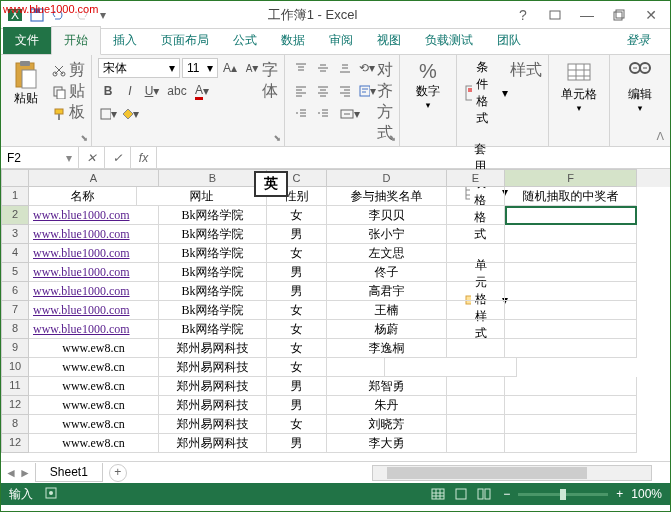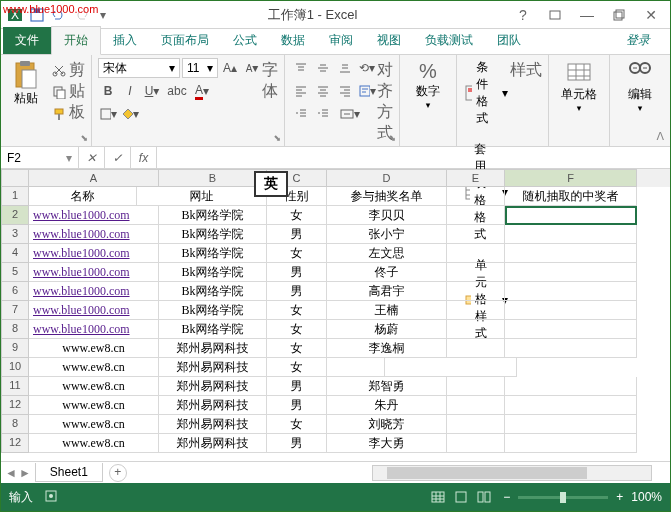--- a/index.html
+++ b/index.html
@@ -47,21 +47,21 @@
 .rowh.sel{background:#d5e3c9;}
 .cell{border-right:1px solid #d9d9d9;border-bottom:1px solid #d9d9d9;padding:0 4px;line-height:18px;overflow:hidden;white-space:nowrap;text-align:center;font-family:"SimSun";}
 .cell.link{color:#551a8b;text-decoration:underline;text-align:left;}
 .cell.active{border:2px solid #217346;line-height:15px;}
 .sheet-tabs{height:22px;background:#fff;border-top:1px solid #d4d4d4;display:flex;align-items:center;padding:0 4px;position:relative;}
 .sheet-nav{display:flex;gap:2px;color:#888;}
 .sheet-tab{padding:2px 14px;border:1px solid #ccc;border-top:none;background:#fff;margin-left:4px;}
 .add-sheet{width:18px;height:18px;border:1px solid #ccc;border-radius:50%;margin-left:6px;text-align:center;line-height:15px;color:#666;}
 .hscroll{position:absolute;right:18px;bottom:2px;width:280px;height:16px;background:#f0f0f0;border:1px solid #ccc;}
 .hscroll-thumb{position:absolute;left:14px;top:1px;width:200px;height:12px;background:#cdcdcd;}
-.statusbar{height:28px;background:#217346;color:#fff;display:flex;align-items:center;padding:0 8px;font-size:11px;}
+.statusbar{height:22px;background:#217346;color:#fff;display:flex;align-items:center;padding:0 8px;font-size:11px;}
 .status-right{margin-left:auto;display:flex;align-items:center;gap:8px;}
 .view-btns{display:flex;gap:1px;}
 .vwb{width:22px;height:16px;display:flex;align-items:center;justify-content:center;color:#cde8d5;}
 .zoom-slider{width:90px;height:3px;background:#4a9668;position:relative;}
 .zoom-thumb{position:absolute;left:42px;top:-4px;width:6px;height:11px;background:#cde8d5;}
 svg{pointer-events:none;}
 .collapse-ribbon{position:absolute;right:6px;bottom:3px;color:#888;font-size:11px;}
 .rgroup .launcher{position:absolute;right:3px;bottom:3px;color:#888;font-size:9px;}
 </style>
 </head>

